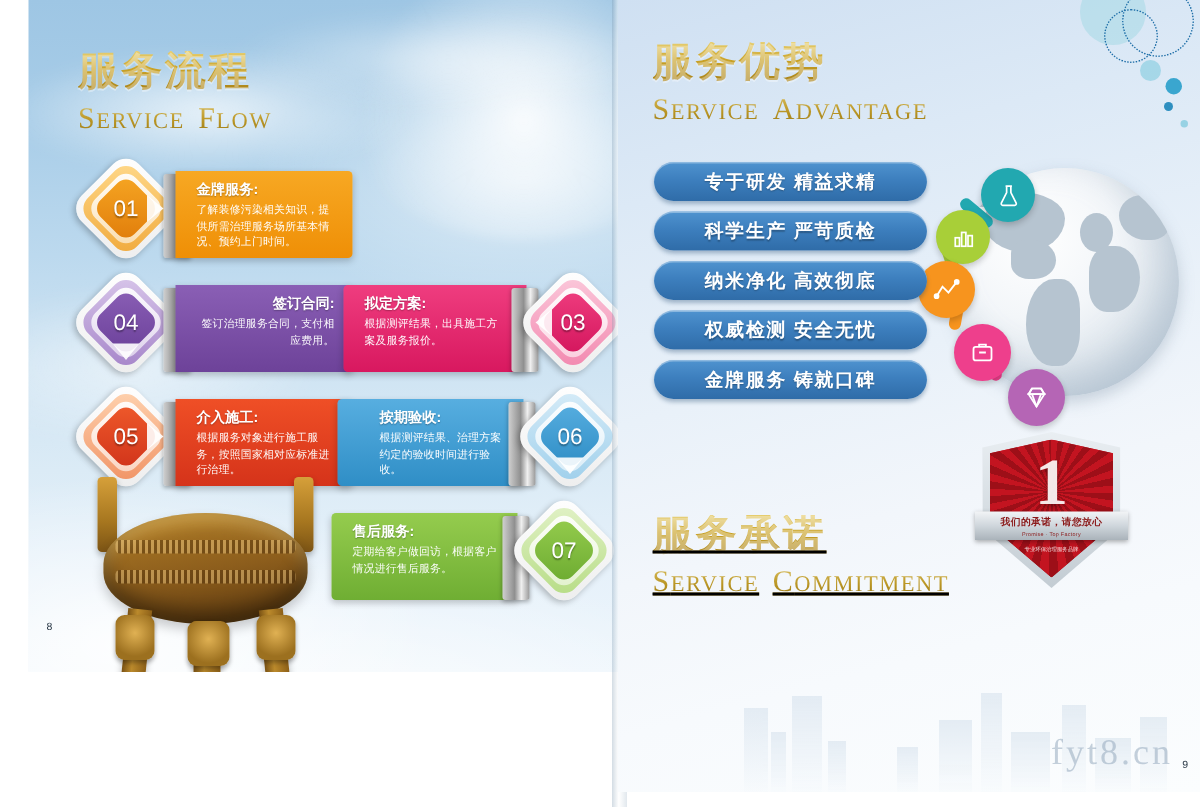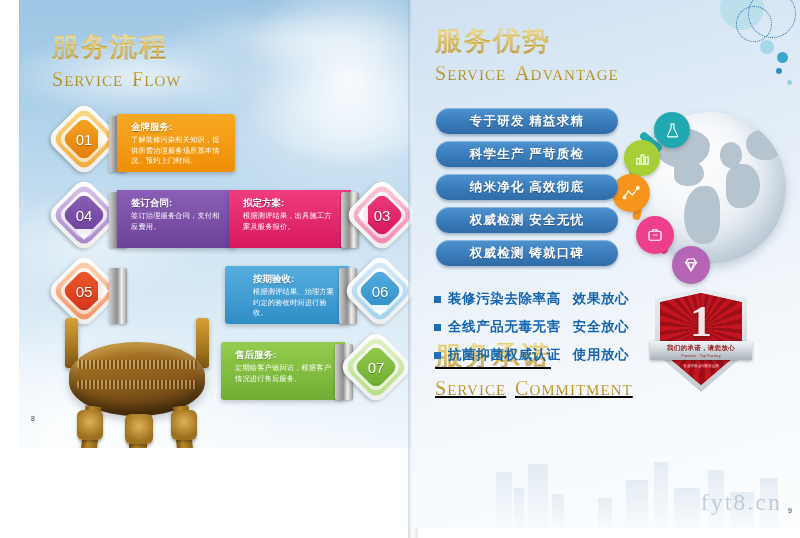--- a/index.html
+++ b/index.html
@@ -183,21 +183,21 @@
       <div class="frow" style="left:38px;top:76px;width:180px;">
         <div class="badge" style="left:0;top:4px;">
           <div class="dmd l1"></div>
           <div class="dmd l2" style="background:linear-gradient(135deg,#d8c6ea,#a584c9);"></div>
           <div class="dmd l3"></div>
           <div class="dmd l4" style="background:linear-gradient(135deg,#8a5fb5,#6a3f99);"></div>
           <div class="arr down"></div>
           <div class="bnum">04</div>
         </div>
         <div class="rtail" style="left:52px;"></div>
-        <div class="ribbon" style="left:60px;width:118px;background:linear-gradient(180deg,#8a5fb5,#6d4299);border-radius:0 3px 3px 0;">
+        <div class="ribbon" style="left:60px;width:118px;background:linear-gradient(180deg,#8a5fb5,#6d4299);border-radius:0 3px 3px 0;text-align:right;">
           <div class="rt">签订合同:</div>
           <div class="rb">签订治理服务合同，支付相应费用。</div>
         </div>
       </div>
 
       <div class="frow" style="left:210px;top:76px;width:186px;">
         <div class="ribbon" style="left:0;width:122px;background:linear-gradient(180deg,#ef3d7f,#d8185f);border-radius:3px 0 0 3px;">
           <div class="rt">拟定方案:</div>
           <div class="rb">根据测评结果，出具施工方案及服务报价。</div>
         </div>
@@ -215,20 +215,24 @@
       <div class="frow" style="left:38px;top:152px;width:180px;">
         <div class="badge" style="left:0;top:4px;">
           <div class="dmd l1"></div>
           <div class="dmd l2" style="background:linear-gradient(135deg,#ffd3b0,#f09264);"></div>
           <div class="dmd l3"></div>
           <div class="dmd l4" style="background:linear-gradient(135deg,#ef5a2b,#d0331a);"></div>
           <div class="arr right"></div>
           <div class="bnum">05</div>
         </div>
         <div class="rtail" style="left:52px;"></div>
+        <div class="ribbon" style="left:60px;width:118px;background:linear-gradient(180deg,#ef4f26,#d5331a);border-radius:0 3px 3px 0;">
+          <div class="rt">介入施工:</div>
+          <div class="rb">根据服务对象进行施工服务，按照国家相对应标准进行治理。</div>
+        </div>
       </div>
 
       <div class="frow" style="left:206px;top:152px;width:190px;">
         <div class="ribbon" style="left:0;width:124px;background:linear-gradient(180deg,#57aee0,#2f8ec6);border-radius:3px 0 0 3px;padding-left:28px;">
           <div class="rt">按期验收:</div>
           <div class="rb">根据测评结果、治理方案约定的验收时间进行验收。</div>
         </div>
         <div class="rtail" style="left:114px;"></div>
         <div class="badge" style="left:128px;top:4px;">
           <div class="dmd l1"></div>
@@ -341,21 +345,21 @@
             <path d="M8 4l-3 5M16 4l3 5M12 20l-4-11M12 20l4-11"></path>
         </svg>
       </div>
     </div>
 
     <div class="pills">
       <div class="pill">专于研发  精益求精</div>
       <div class="pill">科学生产  严苛质检</div>
       <div class="pill">纳米净化  高效彻底</div>
       <div class="pill">权威检测  安全无忧</div>
-      <div class="pill">权威检测  铸就口碑</div>
+      <div class="pill">金牌服务  铸就口碑</div>
     </div>
 
     <div class="heading" style="left:23px;top:343px;text-decoration:underline;">
       <div class="h-cn">服务承诺</div>
       <div class="h-en"><span>S</span><span class="sm">ERVICE</span><span class="sp"></span><span>C</span><span class="sm">OMMITMENT</span></div>
     </div>
 
     <div class="skyline">
       <div class="bldg" style="left:84px;width:16px;height:56px;"></div>
       <div class="bldg" style="left:102px;width:10px;height:40px;"></div>
@@ -363,40 +367,20 @@
       <div class="bldg" style="left:140px;width:12px;height:34px;"></div>
       <div class="bldg" style="left:186px;width:14px;height:30px;"></div>
       <div class="bldg" style="left:214px;width:22px;height:48px;"></div>
       <div class="bldg" style="left:242px;width:14px;height:66px;"></div>
       <div class="bldg" style="left:262px;width:26px;height:40px;"></div>
       <div class="bldg" style="left:296px;width:16px;height:58px;"></div>
       <div class="bldg" style="left:318px;width:24px;height:36px;"></div>
       <div class="bldg" style="left:348px;width:18px;height:50px;"></div>
     </div>
 
-    <div class="commits">
-      <div class="cline">
-        <span class="sq"></span>
-        <span>装修污染去除率高</span>
-        <span class="cgap"></span>
-        <span>效果放心</span>
-      </div>
-      <div class="cline">
-        <span class="sq"></span>
-        <span>全线产品无毒无害</span>
-        <span class="cgap"></span>
-        <span>安全放心</span>
-      </div>
-      <div class="cline">
-        <span class="sq"></span>
-        <span>抗菌抑菌权威认证</span>
-        <span class="cgap"></span>
-        <span>使用放心</span>
-      </div>
-    </div>
 
     <div class="shield">
       <div class="sh-outer"></div>
       <div class="sh-inner"></div>
       <div class="sh-one">1</div>
       <div class="sh-ribbon">
         <div class="r1">我们的承诺，请您放心</div>
         <div class="r2">Promise · Top Factory</div>
       </div>
       <div class="sh-foot">专业环保治理服务品牌</div>

